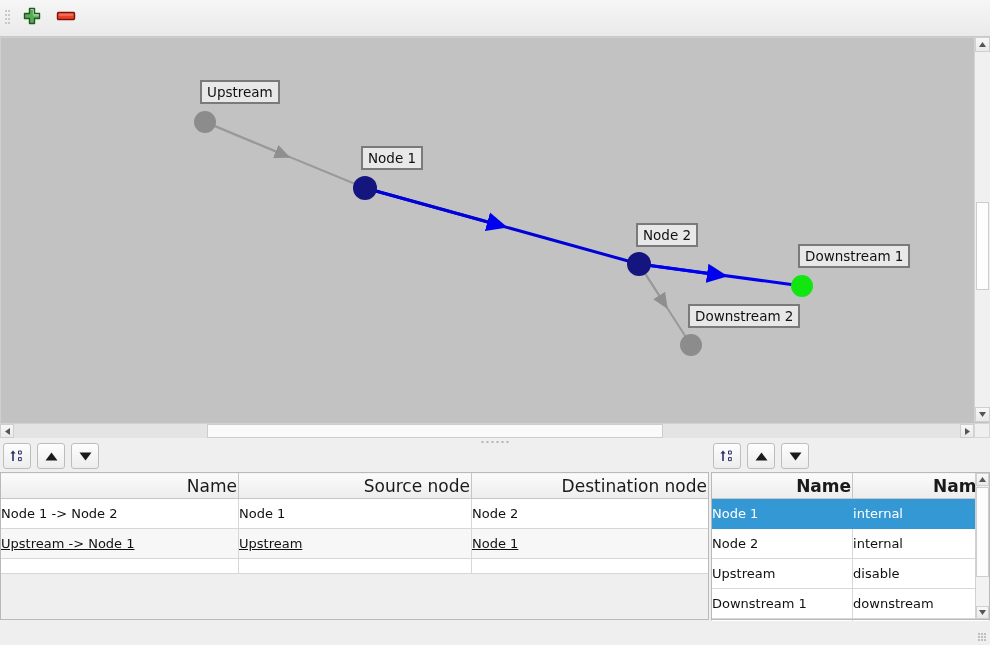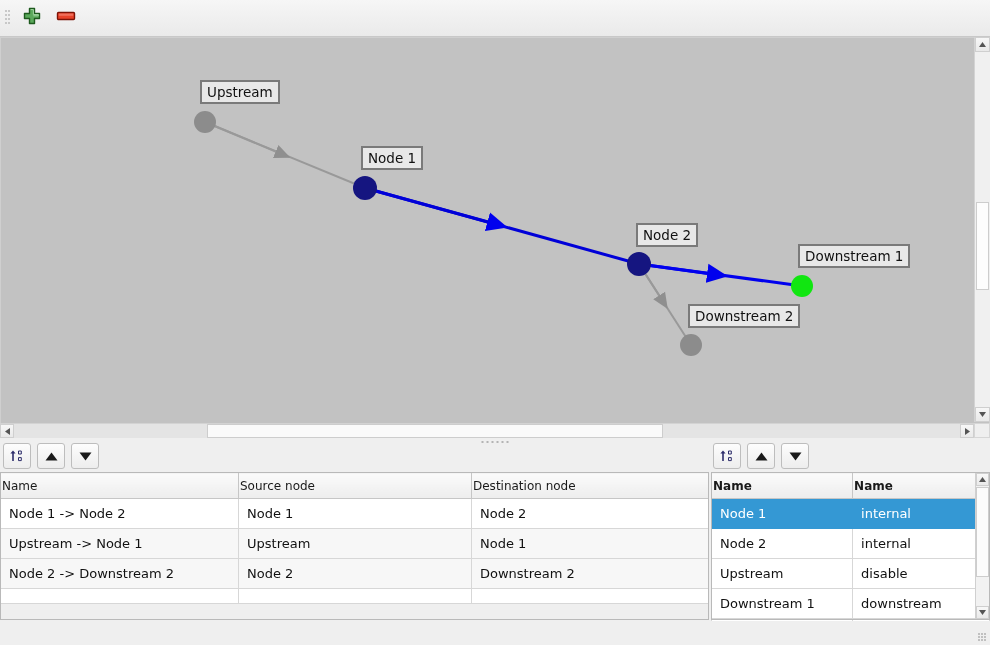--- a/index.html
+++ b/index.html
@@ -136,33 +136,33 @@
     table-layout: fixed;
     background: #fff;
     font-size: 13px;
   }
   table.grid th {
     background: linear-gradient(#fbfbfb, #ededed);
     border: 1px solid #c6c6c6;
     height: 23px;
     font-weight: normal;
     color: #1a1a1a;
-    text-align: left;
-    font-size: 12px;
+    text-align: right;
+    font-size: 17px;
   }
   table.grid.bold-head th { font-weight: bold; }
   table.grid td {
     border: 1px solid #d7d7d7;
     height: 29px;
-    padding: 0 8px;
+    padding: 0 0;
     color: #111;
     white-space: nowrap;
     overflow: hidden;
   }
-  table.grid tr.alt td { background: #f7f7f7; }
+  table.grid tr.alt td { background: #f7f7f7; text-decoration: underline; }
   table.grid tr.selected td { background: #3498d4; color: #fff; border-color: #3498d4; }
   table.grid tr.empty td { height: 14px; background: #fff; }
 
   .panel-border {
     position: absolute; left: 0; top: 0; width: 100%; height: 100%;
     border: 1px solid #b9b9b9; box-sizing: border-box; pointer-events: none;
   }
   .tbl-vscroll {
     position: absolute; right: 0; top: 0; width: 15px; height: 148px;
     background: #f2f2f2; border: 1px solid #d0d0d0; box-sizing: border-box;
@@ -362,25 +362,20 @@
       <tbody>
         <tr>
           <td>Node 1 -&gt; Node 2</td>
           <td>Node 1</td>
           <td>Node 2</td>
         </tr>
         <tr class="alt">
           <td>Upstream -&gt; Node 1</td>
           <td>Upstream</td>
           <td>Node 1</td>
-        </tr>
-        <tr class="alt">
-          <td>Node 2 -&gt; Downstream 2</td>
-          <td>Node 2</td>
-          <td>Downstream 2</td>
         </tr>
         <tr class="empty">
           <td></td>
           <td></td>
           <td></td>
         </tr>
       </tbody>
     </table>
     <div class="panel-border"></div>
   </div>

